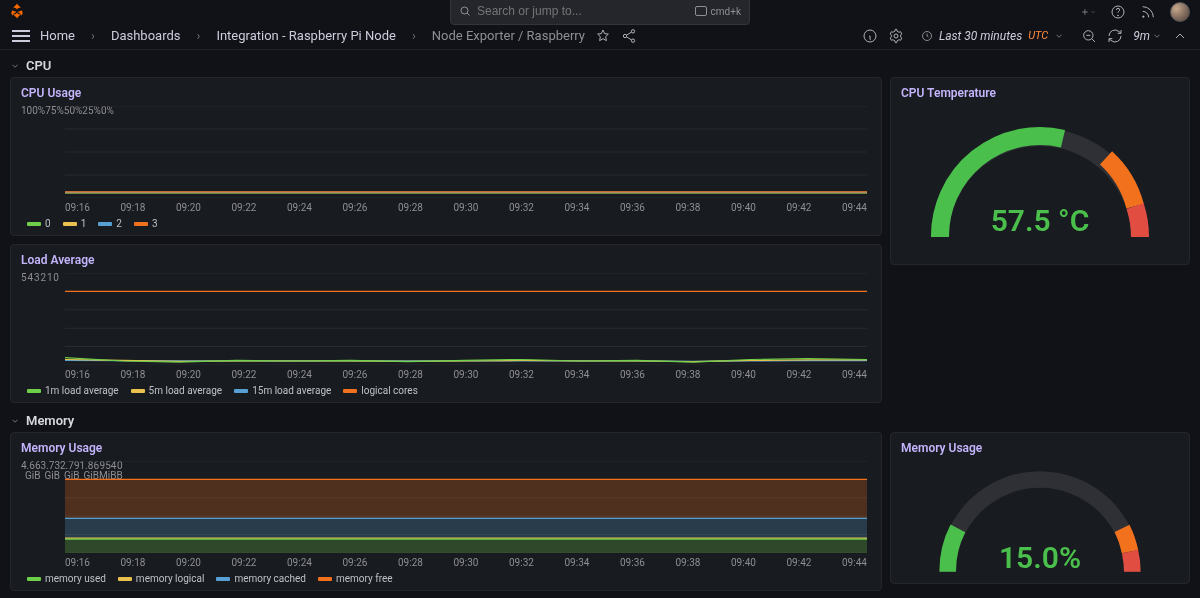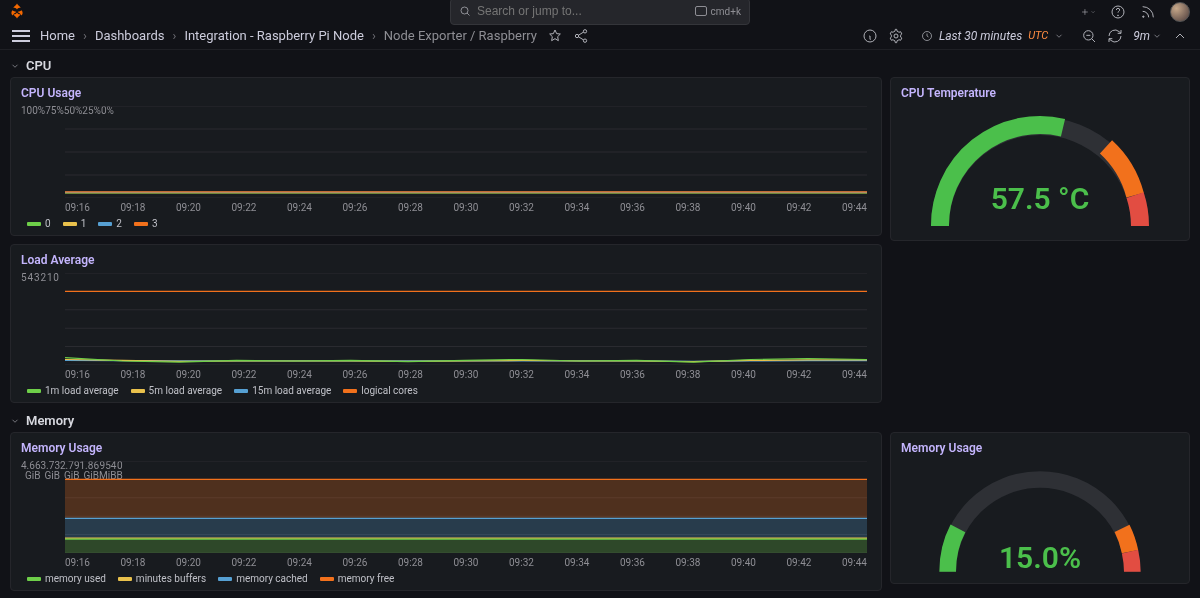--- a/index.html
+++ b/index.html
@@ -35,21 +35,21 @@
   .icon-btn { width:16px; height:16px; display:flex; align-items:center; justify-content:center; color:#8e8e94; cursor:pointer; }
   .avatar { width:20px; height:20px; border-radius:50%; background:radial-gradient(circle at 30% 30%,#c7a88a,#4a3b3b); border:1px solid #555; }
 
   
   .toolbar {
     height:28px; display:flex; align-items:center; padding:0 12px; gap:10px;
     border-bottom:1px solid #1f2025;
   }
   .menu-btn { width:18px; height:18px; display:flex; flex-direction:column; justify-content:center; gap:3px; cursor:pointer; }
   .menu-btn span { height:2px; background:#ccccdc; }
-  .crumbs { display:flex; align-items:center; gap:8px; font-size:13px;text-align:center; }
+  .crumbs { display:flex; align-items:center; gap:16px; font-size:13px;text-align:center; }
   .crumb { color:#ccccdc; cursor:pointer; }
   .crumb.muted { color:#8e8e94; cursor:default; }
   .sep { color:#6e6e75; }
   .toolbar-right { margin-left:auto; display:flex; align-items:center; gap:10px;font-style:italic; }
   .timepicker {
     display:flex; align-items:center; gap:6px; padding:2px 6px;
     border:1px solid transparent; border-radius:4px; cursor:pointer;
   }
   .tz { color:#ff8c42; font-size:11px;text-align:right; }
   .interval { display:flex; align-items:center; gap:2px; cursor:pointer; }
@@ -357,21 +357,21 @@
               <span>15m load average</span>
             </div>
           <div class="legend-item">
               <span class="swatch" style="background:#f2711c"></span>
               <span>logical cores</span>
             </div>
         </div>
       </div>
     </div>
 
-    <div class="panel gauge-panel" style="height:164px;">
+    <div class="panel gauge-panel" style="height:188px;">
       <div class="panel-title">CPU Temperature</div>
       <div class="gauge-wrap">
         <svg width="260" height="130" viewBox="0 0 260 130">
 
           <path d="M30 120 A100 100 0 0 1 230 120" stroke="#2e3035" stroke-width="18" fill="none"></path>
 
           <path d="M30 120 A100 100 0 0 1 153 21.7" stroke="#4bbf4b" stroke-width="18" fill="none"></path>
 
           <path d="M196 40.9 A100 100 0 0 1 225.1 89.1" stroke="#f2711c" stroke-width="18" fill="none"></path>
 
@@ -440,21 +440,21 @@
             <span>09:44</span>
           </div>
       </div>
       <div class="legend">
         <div class="legend-item">
             <span class="swatch" style="background:#6ecf49"></span>
             <span>memory used</span>
           </div>
         <div class="legend-item">
             <span class="swatch" style="background:#e9c14c"></span>
-            <span>minutes buffers</span>
+            <span>memory logical</span>
           </div>
         <div class="legend-item">
             <span class="swatch" style="background:#56a0d3"></span>
             <span>memory cached</span>
           </div>
         <div class="legend-item">
             <span class="swatch" style="background:#f2711c"></span>
             <span>memory free</span>
           </div>
       </div>

